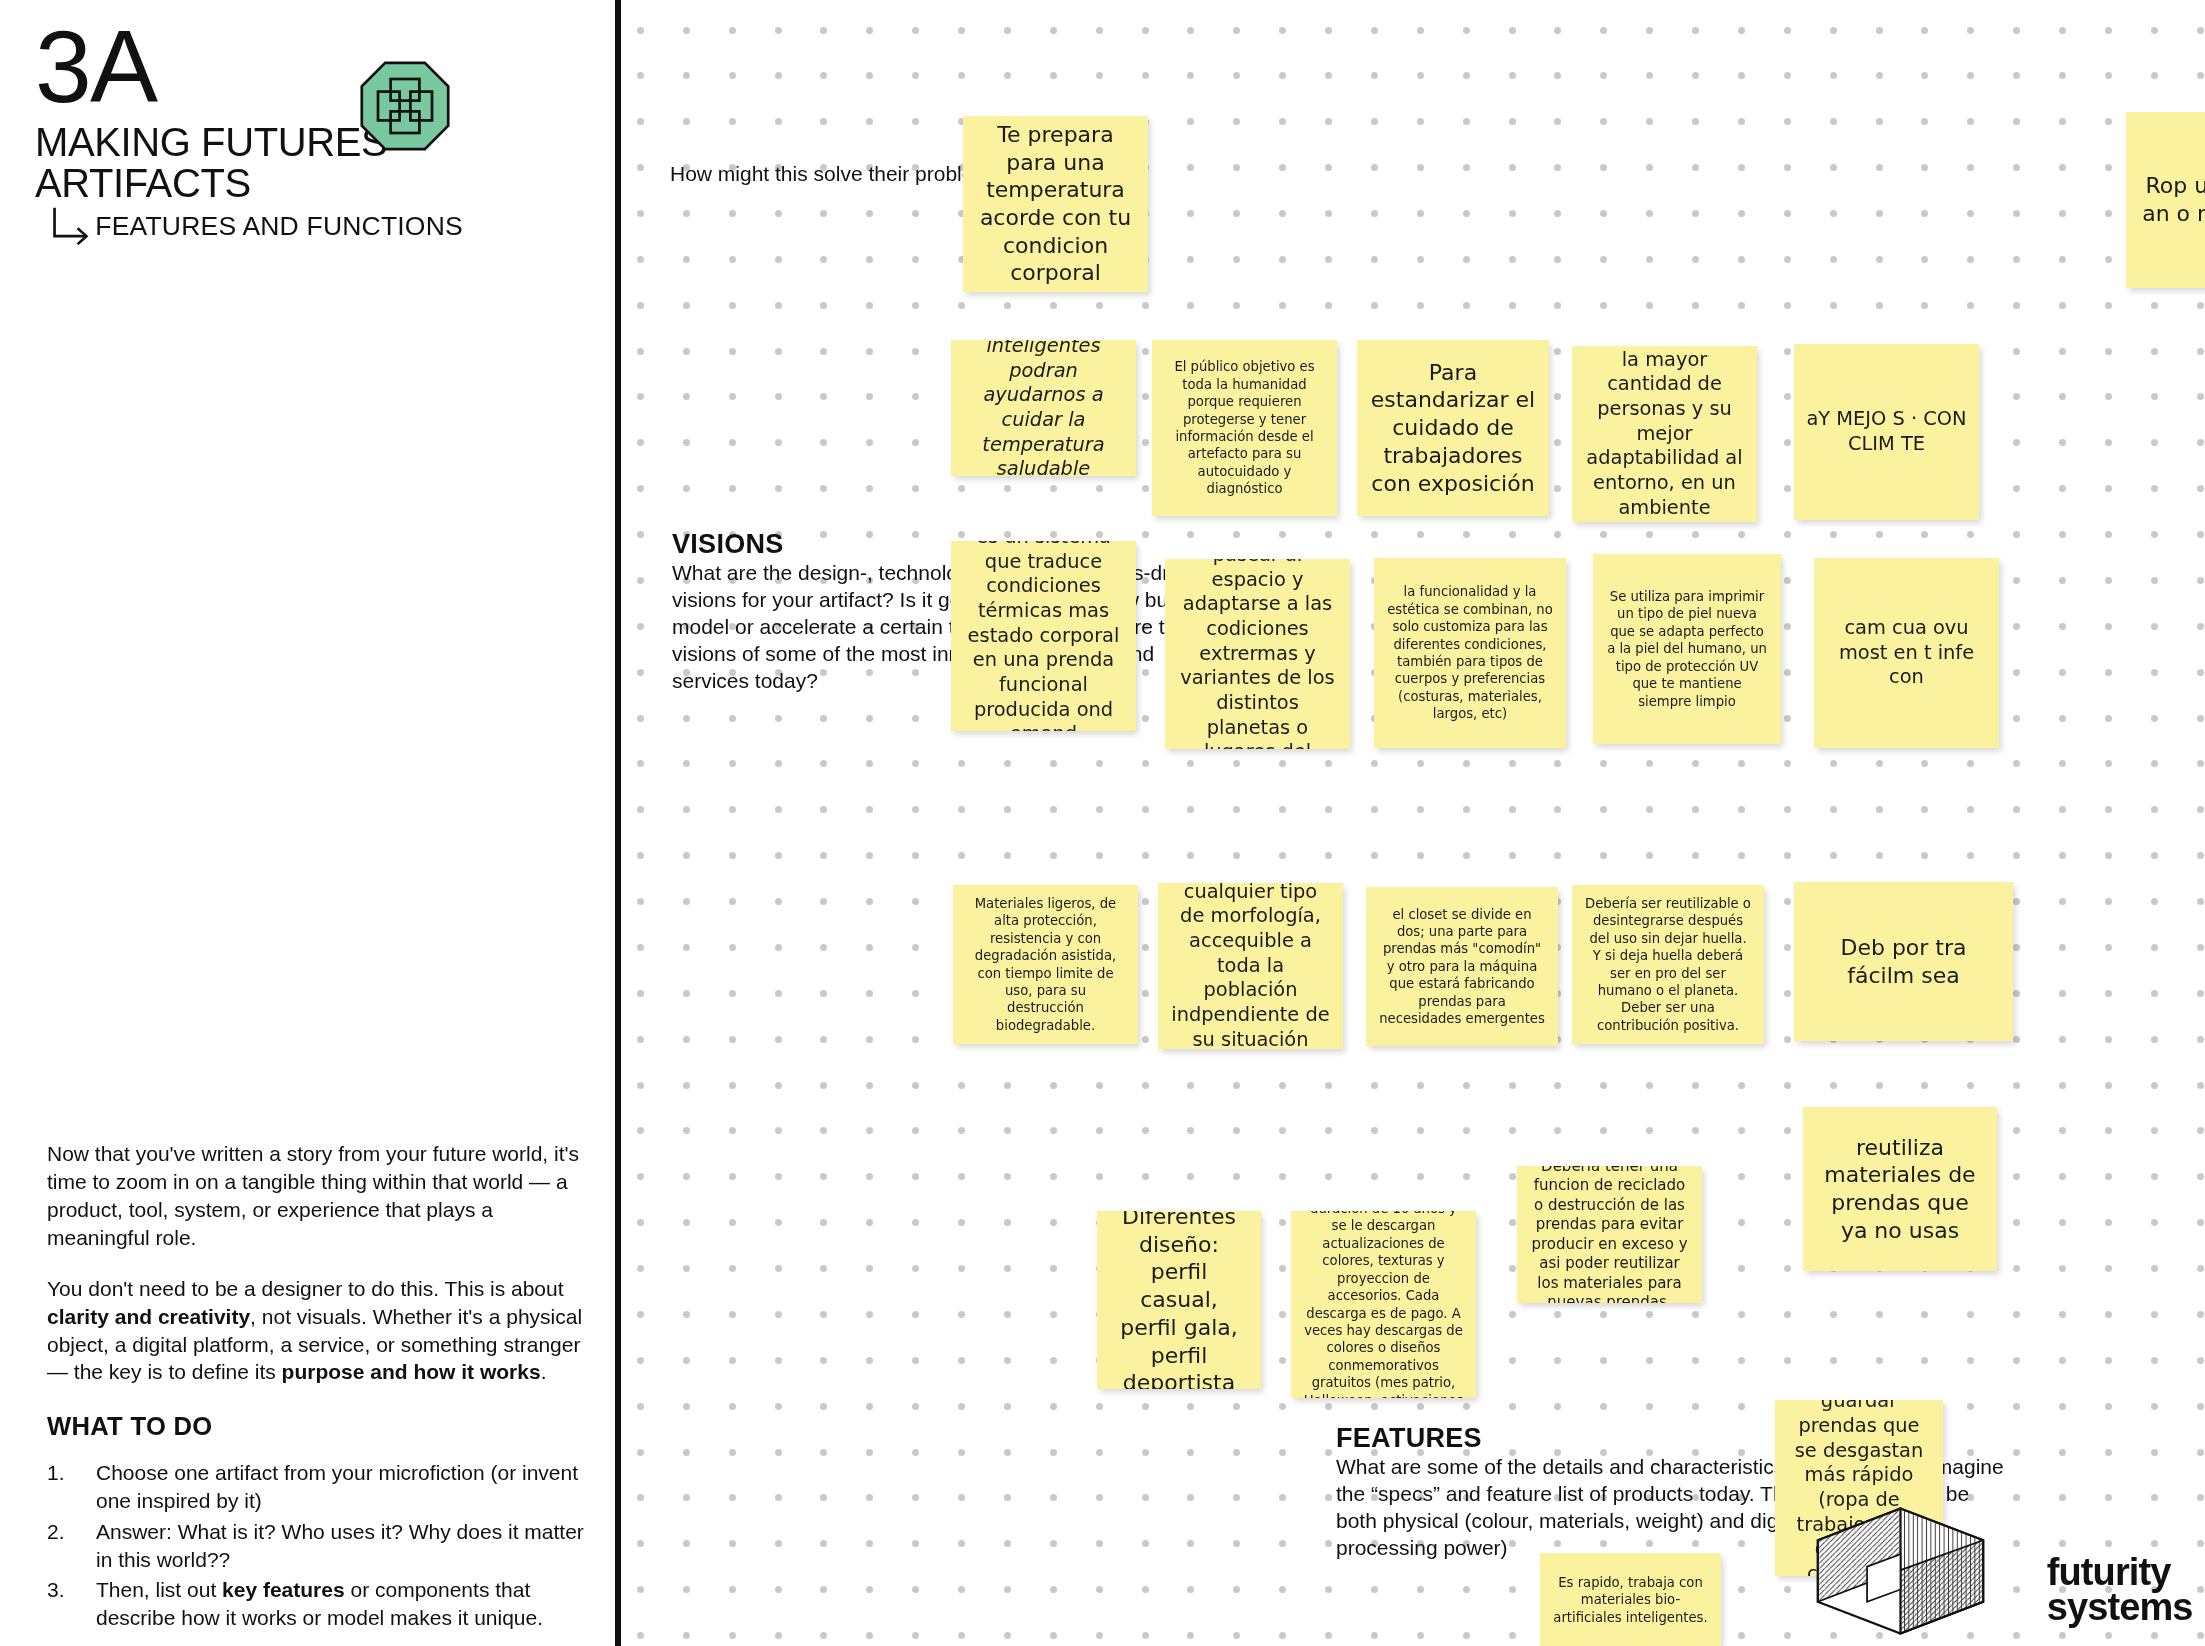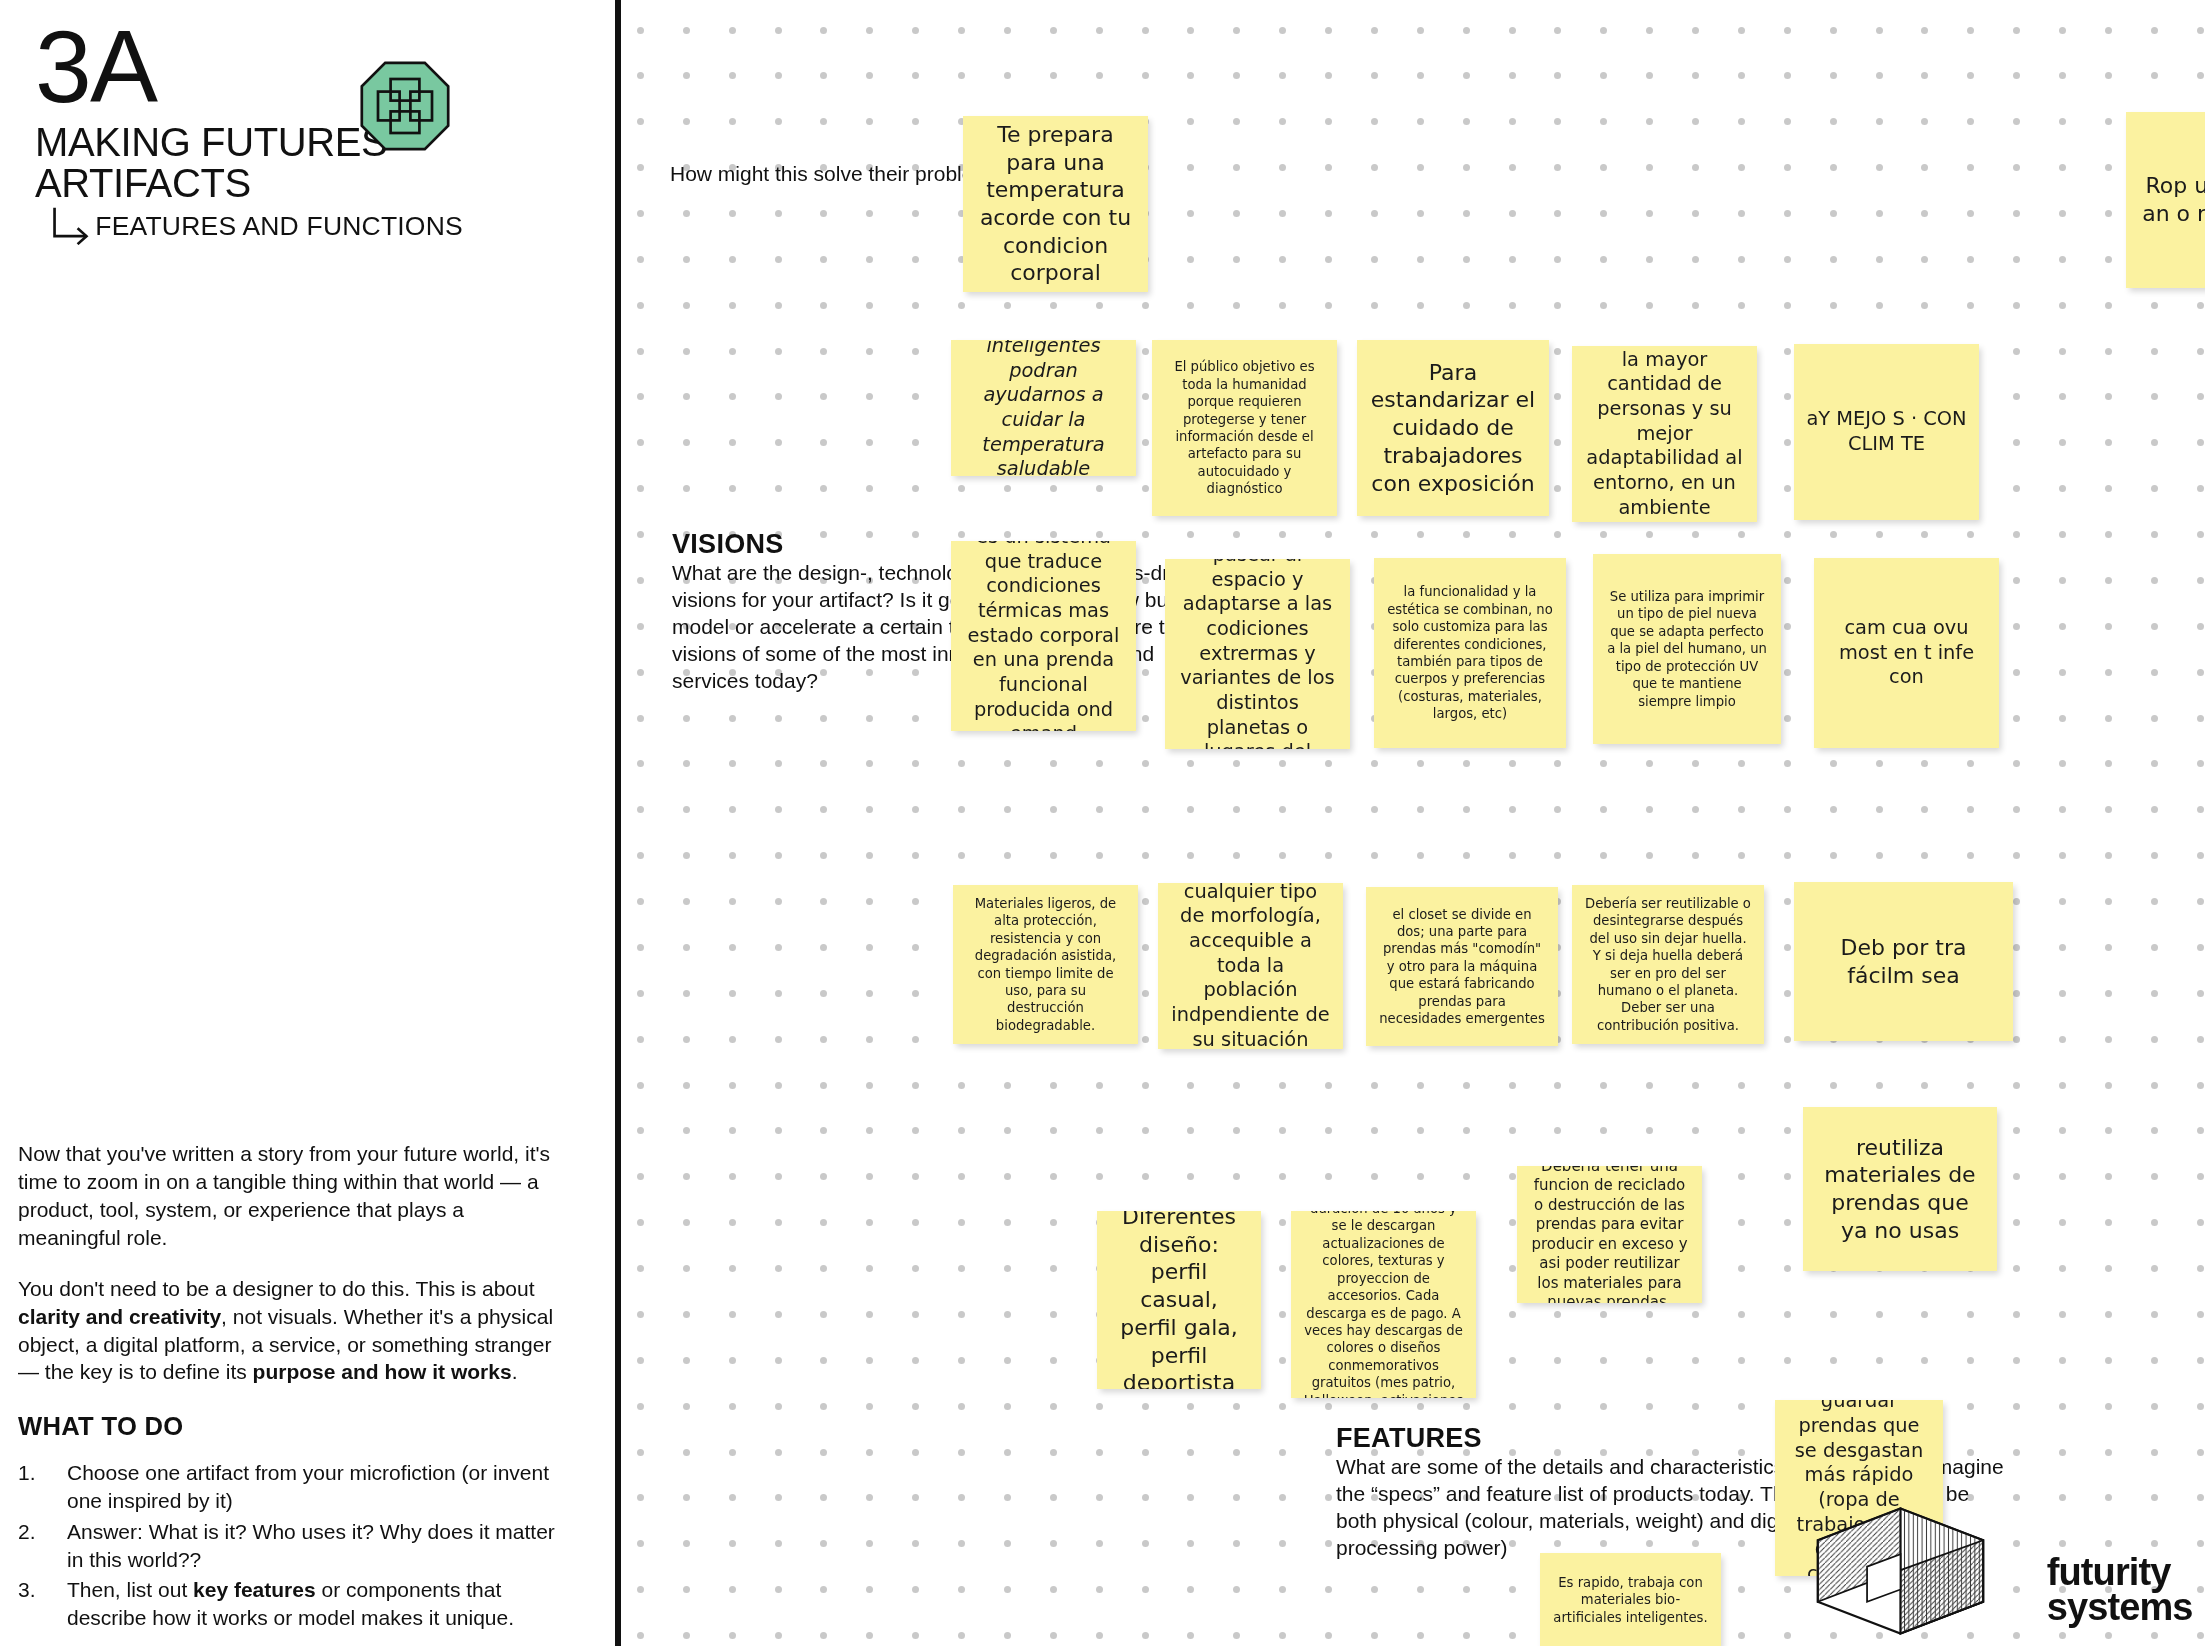--- a/index.html
+++ b/index.html
@@ -14,21 +14,21 @@
   #divider{ position:absolute; left:615px; top:0; width:6.2px; height:1646px; background:#111; }
 
   #brand{ position:absolute; left:35px; top:19.4px; width:547px; }
   #brand-3a{ font-size:102px; line-height:0.95; font-weight:300; letter-spacing:-1.8px; font-family:"Liberation Sans", sans-serif; }
   #brand-octagon{ position:absolute; left:325px; top:42px; width:90px; height:90px; }
   #brand-title{ margin-top:5.3px; font-size:40px; line-height:1.03; font-weight:400; letter-spacing:-0.4px; }
   #brand-sub-wrap{ display:flex; align-items:flex-end; margin-top:1.8px; }
   #brand-arrow{ width:39px; height:39px; margin-left:16px; margin-right:5.3px; flex:none; }
   #brand-sub{ font-size:26.5px; line-height:1; font-weight:400; letter-spacing:0.2px; padding-bottom:5.3px; }
 
-  #left-body{ position:absolute; left:18px; top:1140px; width:554px; font-size:21px; line-height:1.33; }
+  #left-body{ position:absolute; left:47px; top:1140px; width:554px; font-size:21px; line-height:1.33; }
   #left-body p{ margin-bottom:23px; }
   #left-body b{ font-weight:700; }
   #what-to-do-title{ font-size:25.6px; font-weight:700; letter-spacing:0.3px; margin-bottom:16px; }
   .todo-row{ display:flex; margin-bottom:2.6px; font-size:21px; line-height:1.33; }
   .todo-num{ width:49px; flex:none; }
   .todo-txt{ flex:1; }
 
   
   #board{ position:absolute; left:621px; top:0; width:1584px; height:1646px; background:#fff; overflow:hidden; }
   .dot{ position:absolute; width:7px; height:7px; border-radius:50%; background:#c9c9c9; }

